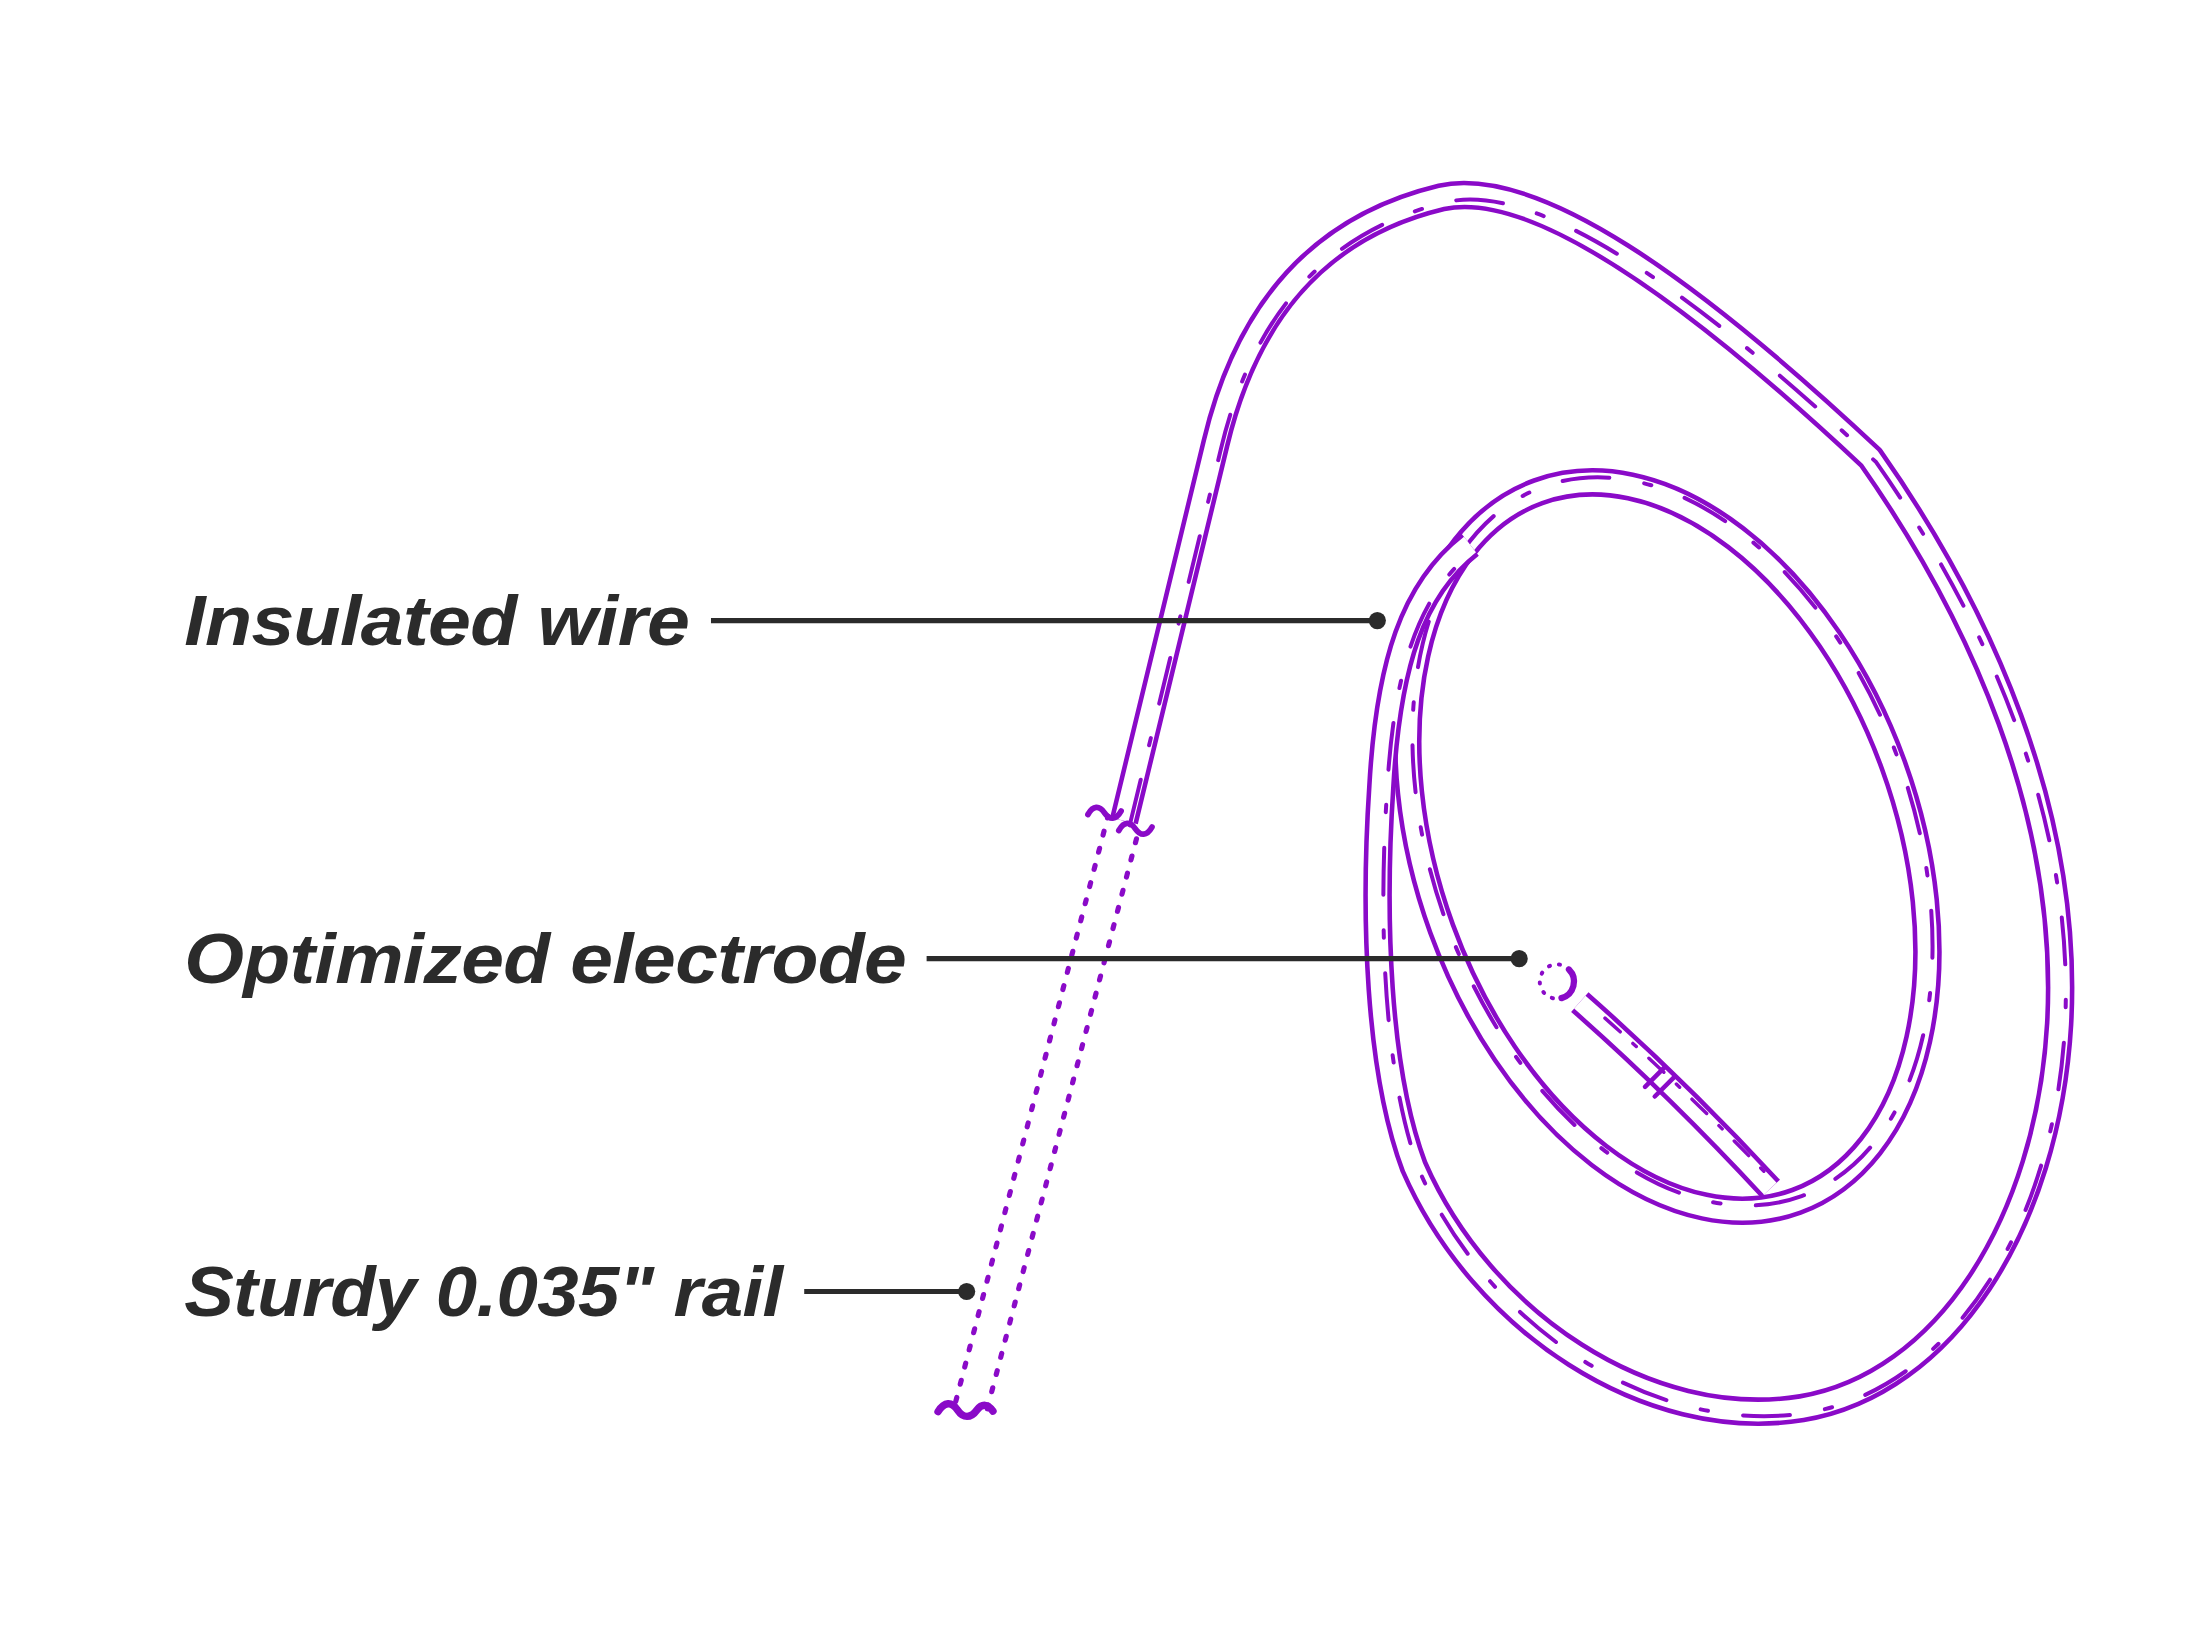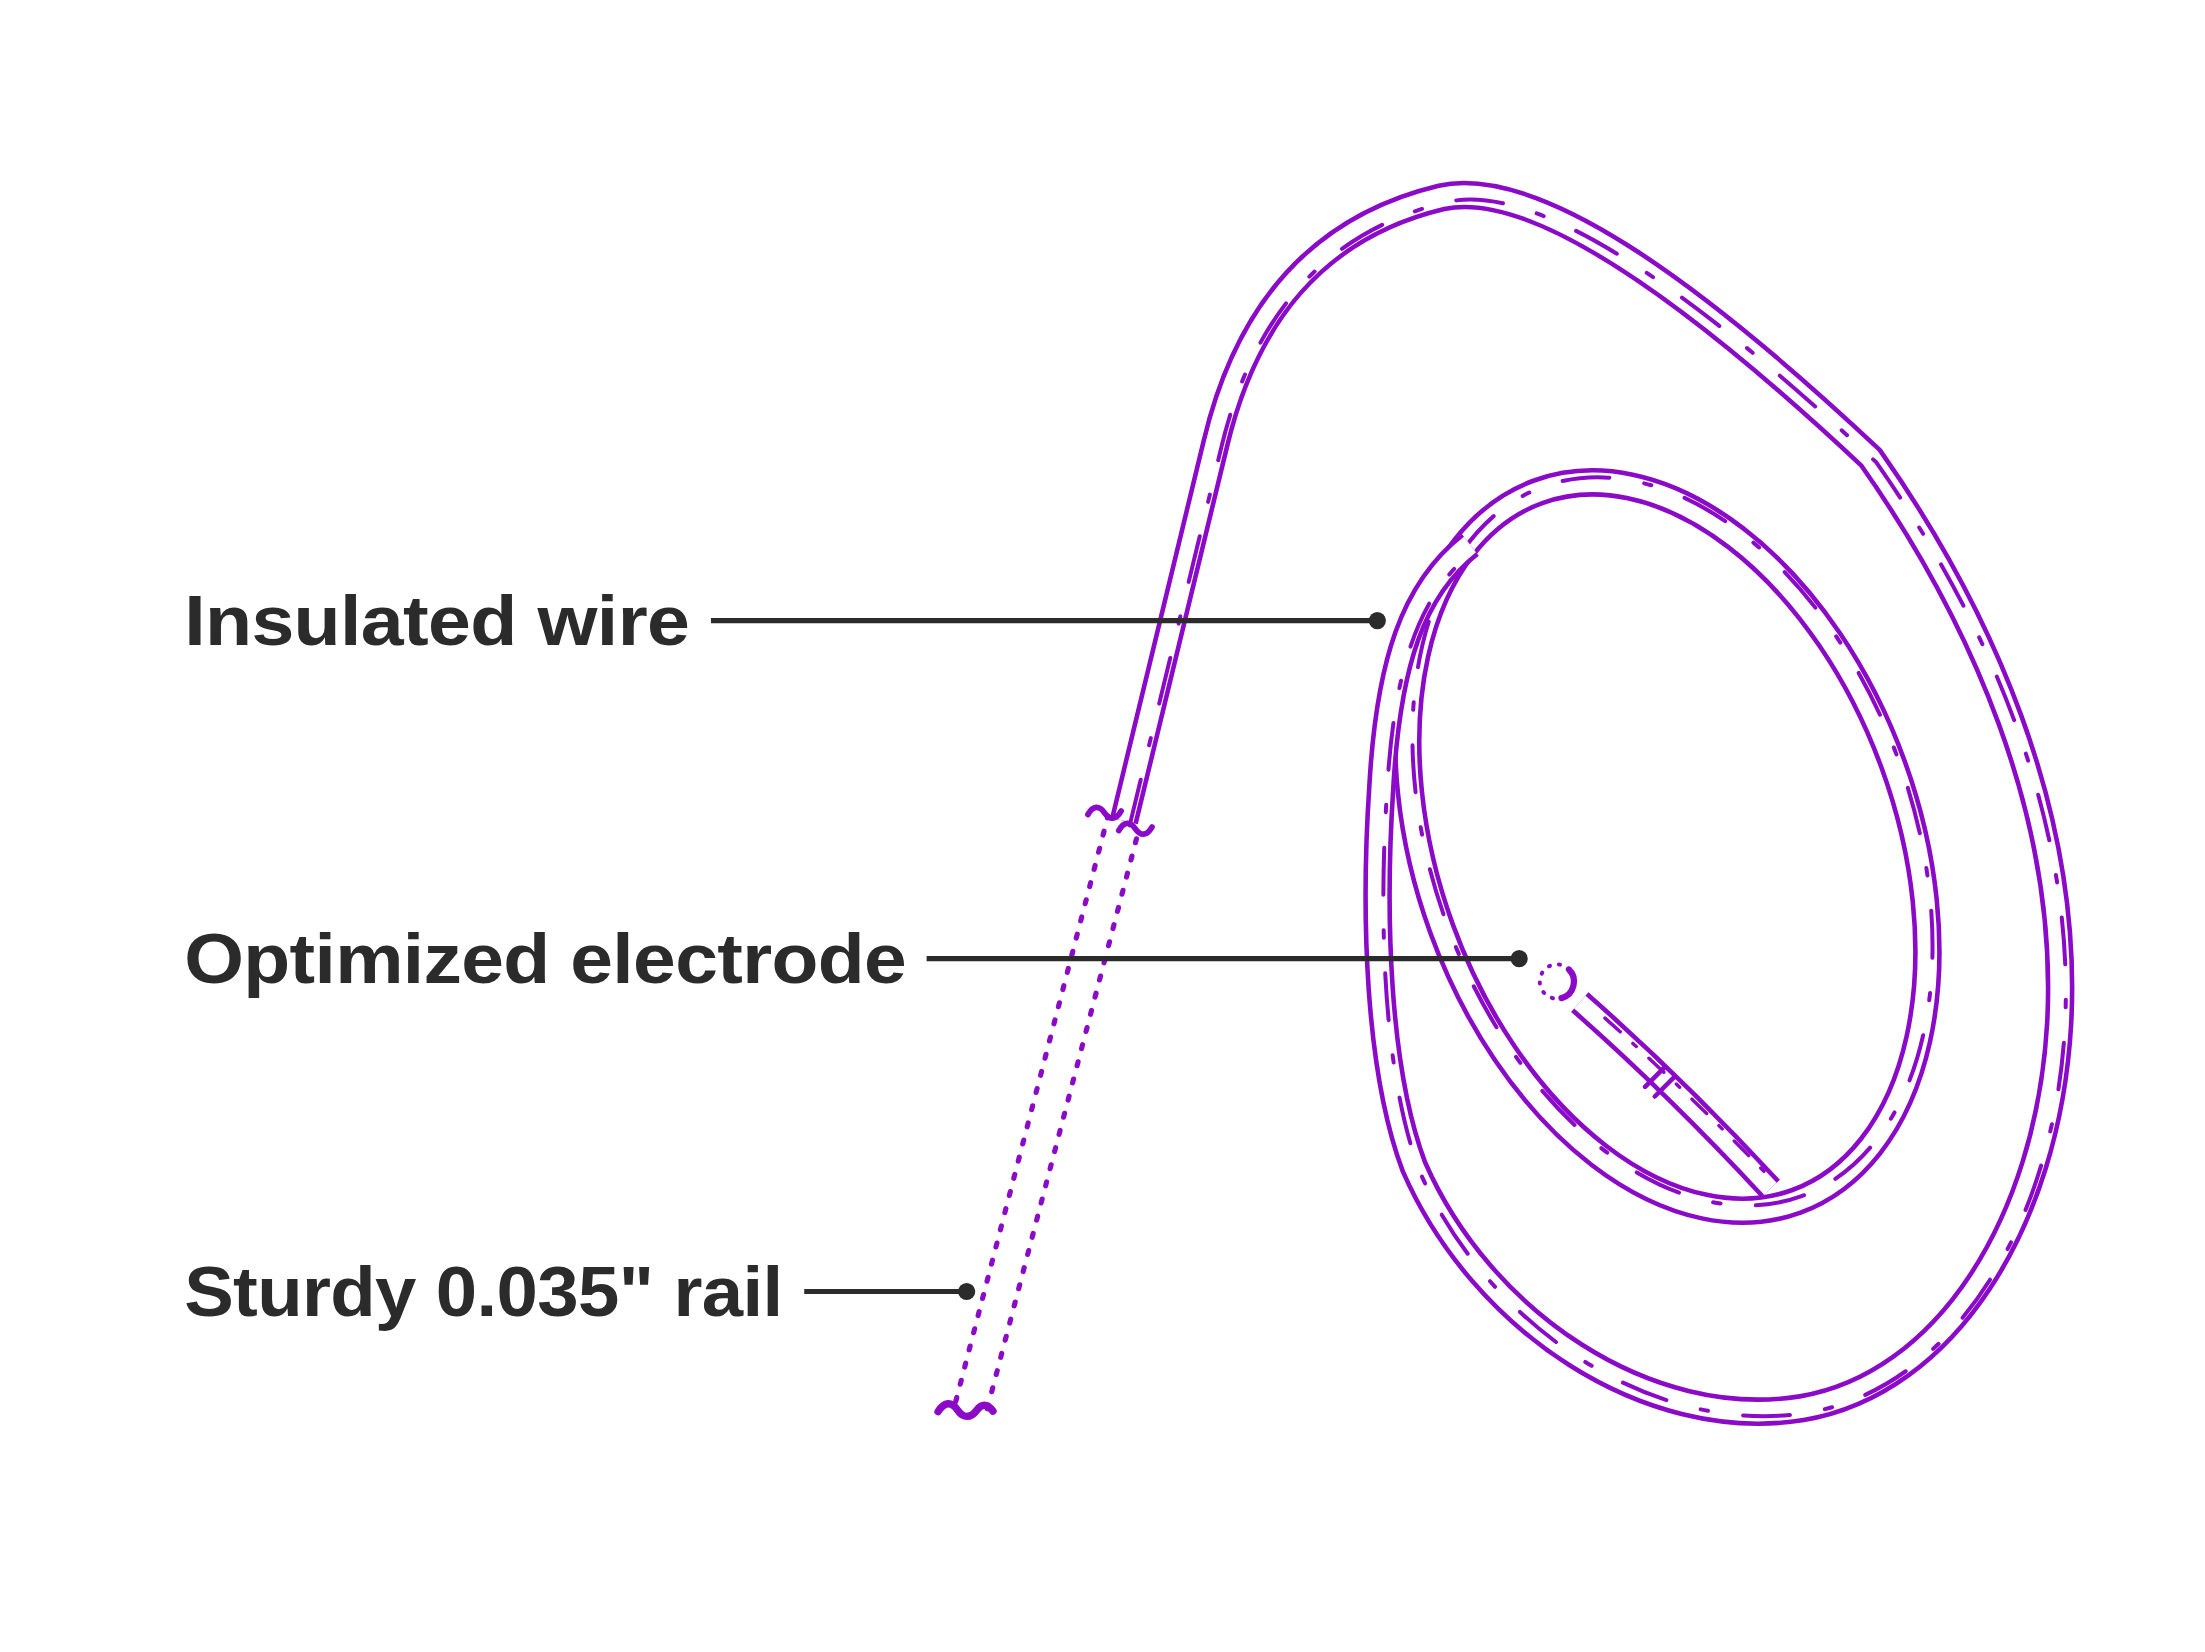--- a/index.html
+++ b/index.html
@@ -1,21 +1,21 @@
 <!DOCTYPE html>
 <html style="--purple: #8A0AC8; --ink: #2B2B2B; --background: #FFFFFF;font-size:9.2px"><head>
 <meta charset="utf-8">
 <style>
   :root{
     --purple:#8A0AC8;
     --ink:#2B2B2B;
     --background:#FFFFFF;
   }
   html,body{margin:0;padding:0;background:var(--background);}
-  .figure{width:100%;max-width:2205px;margin:0 auto;}
+  .figure{width:100%;max-width:2205px;margin:0 auto;font-style:italic;}
   svg{display:block;width:100%;height:auto;background:var(--background);}
 
   
   .tube-edge{fill:none;stroke:var(--purple);stroke-width:50;}
   .tube-fill{fill:none;stroke:var(--background);stroke-width:34;}
   .tube-edge-sm{fill:none;stroke:var(--purple);stroke-width:46;}
   .tube-fill-sm{fill:none;stroke:var(--background);stroke-width:30;}
 
   
   .accent{fill:none;stroke:var(--purple);stroke-width:7;stroke-dasharray:82 62 13 62;stroke-linecap:round;}

